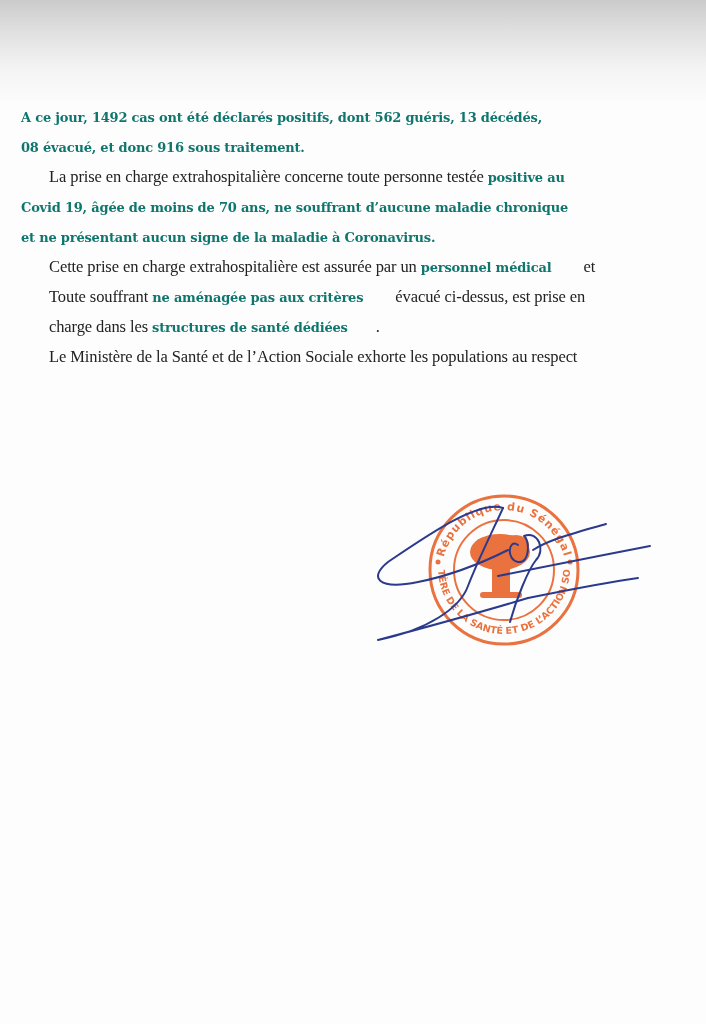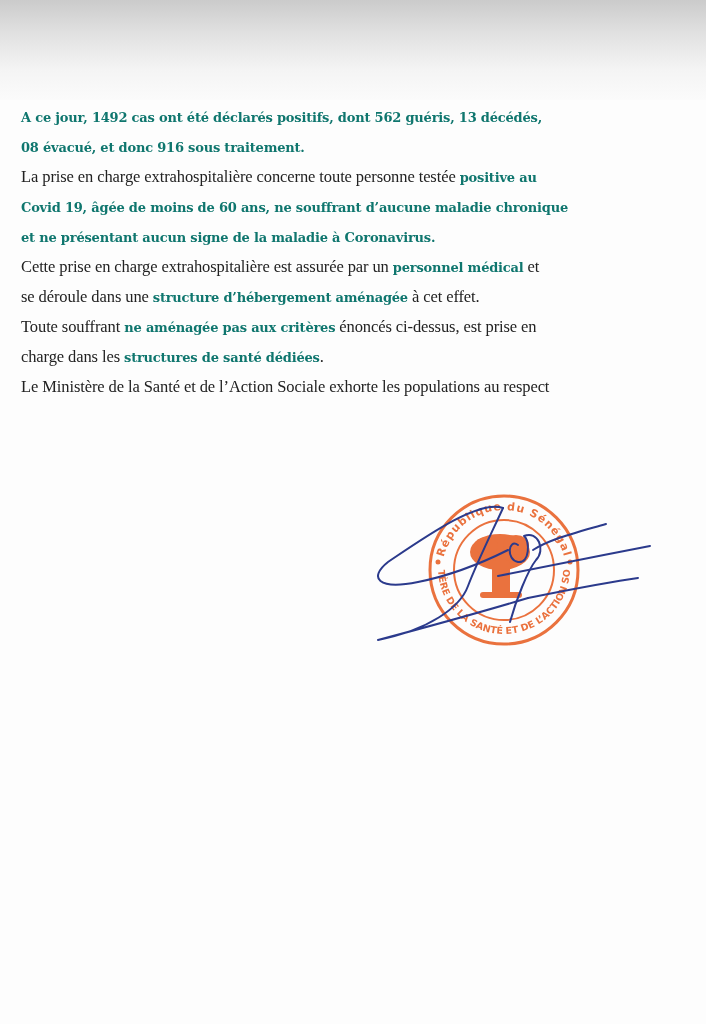--- a/index.html
+++ b/index.html
@@ -44,20 +44,21 @@
     .b {
       font-weight: bold;
       font-family: "DejaVu Serif", "Liberation Serif", serif;
       font-size: 13px;
       letter-spacing: -0.2px;
       color: #0f766e;
     }
     .n {
       font-weight: normal;
       color: #222;
+      margin-left: 28px;
     }
     .signature-block {
       position: absolute;
       left: 368px;
       top: 490px;
       width: 290px;
       height: 160px;
     }
     .signature-block svg {
       width: 290px;
@@ -70,29 +71,28 @@
 
 <div class="top-shade"></div>
 
 <div class="doc-body" id="doc-body">
     <div class="para">
       <span class="line"><span class="b">A ce jour, 1492 cas ont été déclarés positifs, dont 562 guéris, 13 décédés,</span></span>
       <span class="line"><span class="b">08 évacué, et donc 916 sous traitement.</span></span>
     </div>
     <div class="para">
       <span class="line"><span class="n">La prise en charge extrahospitalière concerne toute personne testée </span><span class="b">positive au</span></span>
-      <span class="line"><span class="b">Covid 19, âgée de moins de 60 ans, ne souffrant d’aucune maladie chronique</span></span>
+      <span class="line"><span class="b">Covid 19, âgée de moins de 70 ans, ne souffrant d’aucune maladie chronique</span></span>
       <span class="line"><span class="b">et ne présentant aucun signe de la maladie à Coronavirus.</span></span>
     </div>
     <div class="para">
       <span class="line"><span class="n">Cette prise en charge extrahospitalière est assurée par un </span><span class="b">personnel médical</span><span class="n"> et</span></span>
-      <span class="line"><span class="n">se déroule dans une </span><span class="b">structure d’hébergement aménagée</span><span class="n"> à cet effet.</span></span>
     </div>
     <div class="para">
-      <span class="line"><span class="n">Toute souffrant </span><span class="b">ne aménagée pas aux critères</span><span class="n"> énoncés ci-dessus, est prise en</span></span>
+      <span class="line"><span class="n">Toute souffrant </span><span class="b">ne aménagée pas aux critères</span><span class="n"> évacué ci-dessus, est prise en</span></span>
       <span class="line"><span class="n">charge dans les </span><span class="b">structures de santé dédiées</span><span class="n">.</span></span>
     </div>
     <div class="para">
       <span class="line"><span class="n">Le Ministère de la Santé et de l’Action Sociale exhorte les populations au respect</span></span>
     </div>
   </div>
 
 <div class="signature-block">
   <svg viewBox="0 0 290 160" xmlns="http://www.w3.org/2000/svg">
     <defs>

